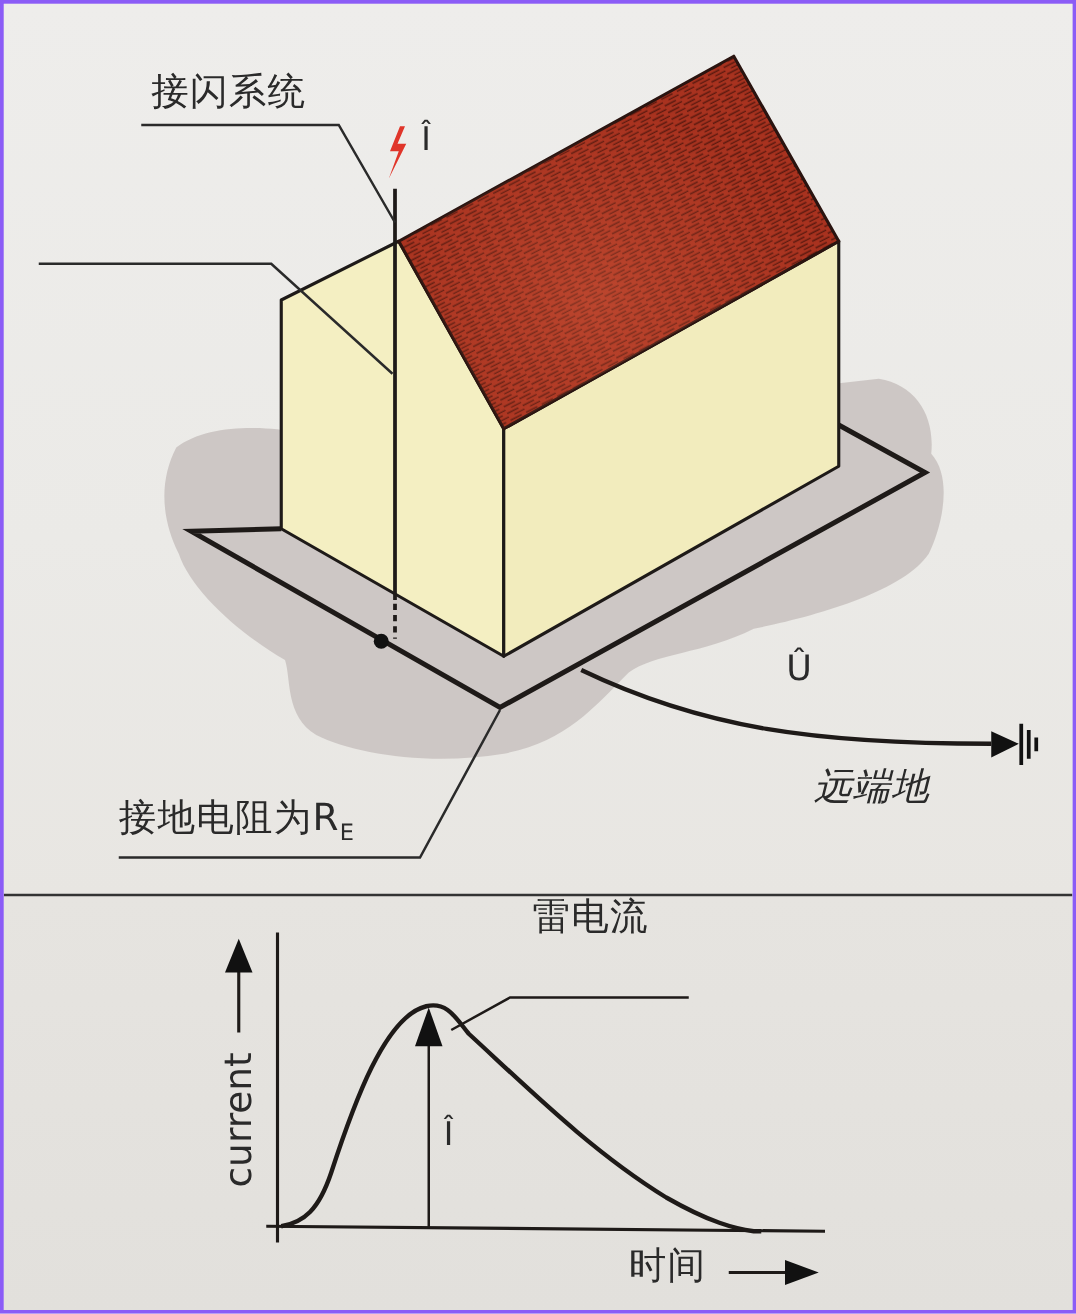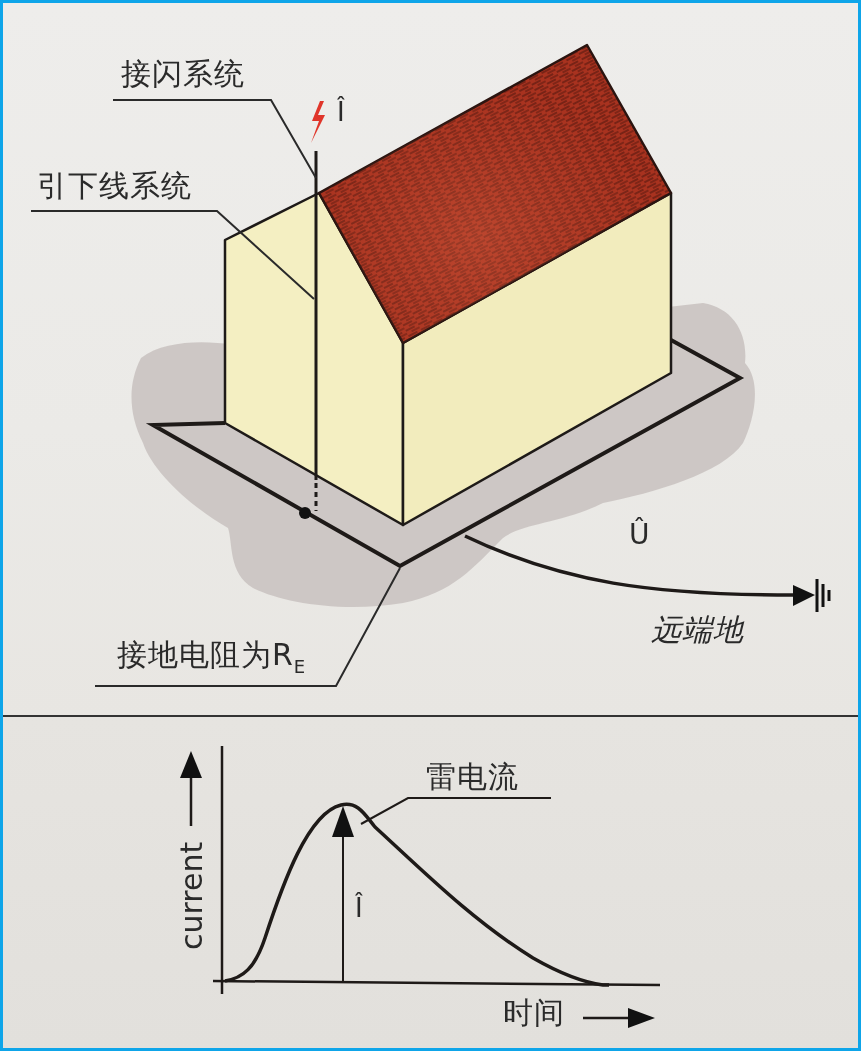--- a/index.html
+++ b/index.html
@@ -1,19 +1,19 @@
 <!DOCTYPE html>
 <html><head>
 <meta charset="utf-8">
 <style>
   html, body { margin: 0; padding: 0; background: #ffffff; }
   body { width: 861px; height: 1051px; position: relative; overflow: hidden;
          font-family: "DejaVu Sans", "Liberation Sans", sans-serif; }
   .frame { position: absolute; left: 0; top: 0; width: 855px; height: 1045px;
-           border: 3px solid #0ea5e9; background: #ecebe8; overflow: hidden; }
+           border: 3px solid #8b5cf6; background: #ecebe8; overflow: hidden; }
   .paper-top { position: absolute; left: 0; top: 0; width: 855px; height: 712px;
                background: linear-gradient(180deg, #eeedeb 0%, #ebeae7 60%, #e8e6e2 100%); }
   .paper-bottom { position: absolute; left: 0; top: 714px; width: 855px; height: 331px;
                   background: linear-gradient(180deg, #e6e4e0 0%, #e2e0dc 100%); }
   svg { position: absolute; left: 0; top: 0; }
   .lbl { position: absolute; color: #2a2a2a; white-space: nowrap; line-height: 1; }
   .zh { font-size: 30px; letter-spacing: 1px; }
   .sym { font-size: 28px; font-family: "DejaVu Sans", sans-serif; }
   .sub { font-size: 18px; vertical-align: -8px; }
   .rotated { transform: rotate(-90deg); transform-origin: left top; font-size: 30px; }
@@ -81,25 +81,24 @@
 
     <path d="M222 978 C 240 975, 252 965, 262 935 C 280 880, 305 810, 338 802 C 355 798, 362 812, 372 824 C 420 868, 470 918, 530 955 C 565 975, 585 980, 600 982 L 606 982" fill="none" stroke="#1e1a18" stroke-width="3.5"></path>
 
     <line x1="340" y1="830" x2="340" y2="980" stroke="#1e1a18" stroke-width="2"></line>
     <polygon points="329,834 340,803 351,834" fill="#111"></polygon>
 
     <polyline points="358,821 405,795 548,795" fill="none" stroke="#1e1a18" stroke-width="2"></polyline>
   </svg>
 
   <div class="lbl zh" style="left:118px;top:56px;">接闪系统</div>
-  <div class="lbl zh" style="left:34px;top:168px;">引下线系统</div>
   <div class="lbl sym" style="left:334px;top:96px;font-size:26px;">Î</div>
 
-  <div class="lbl zh" style="left:114px;top:637px;"><span>接地电阻为R</span><span class="sub">E</span></div>
+  <div class="lbl zh" style="left:92px;top:637px;"><span>接地电阻为R</span><span class="sub">E</span></div>
 
   <div class="lbl sym" style="left:626px;top:518px;">Û</div>
   <div class="lbl zh" style="left:648px;top:612px;font-style:italic;">远端地</div>
 
-  <div class="lbl zh" style="left:423px;top:761px;font-family:Liberation Mono, monospace;">雷电流</div>
+  <div class="lbl zh" style="left:423px;top:716px;">雷电流</div>
   <div class="lbl rotated" style="left:174px;top:947px;color:#2a2a2a;">current</div>
   <div class="lbl sym" style="left:352px;top:892px;font-size:26px;">Î</div>
   <div class="lbl zh" style="left:500px;top:995px;">时间</div>
 </div>
 
 </body></html>

